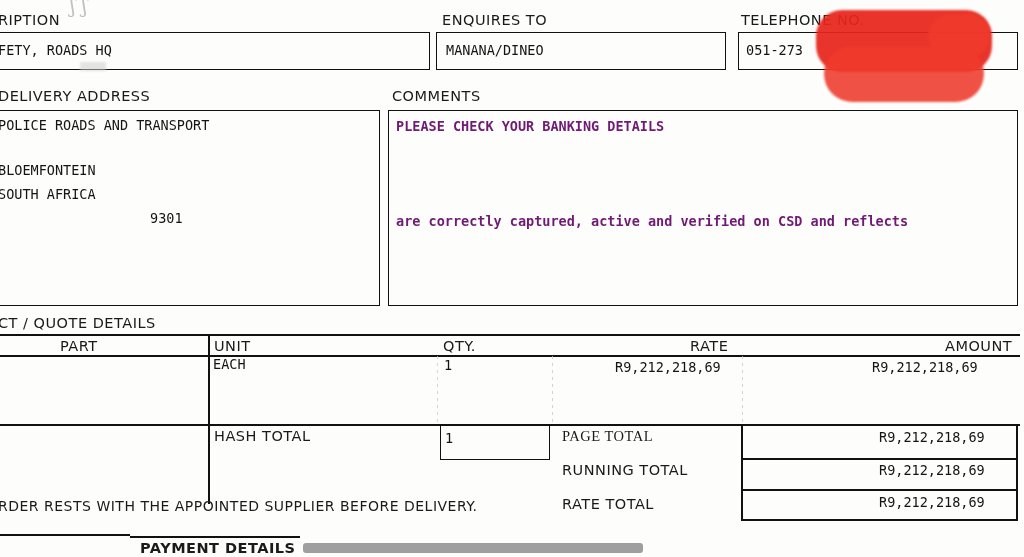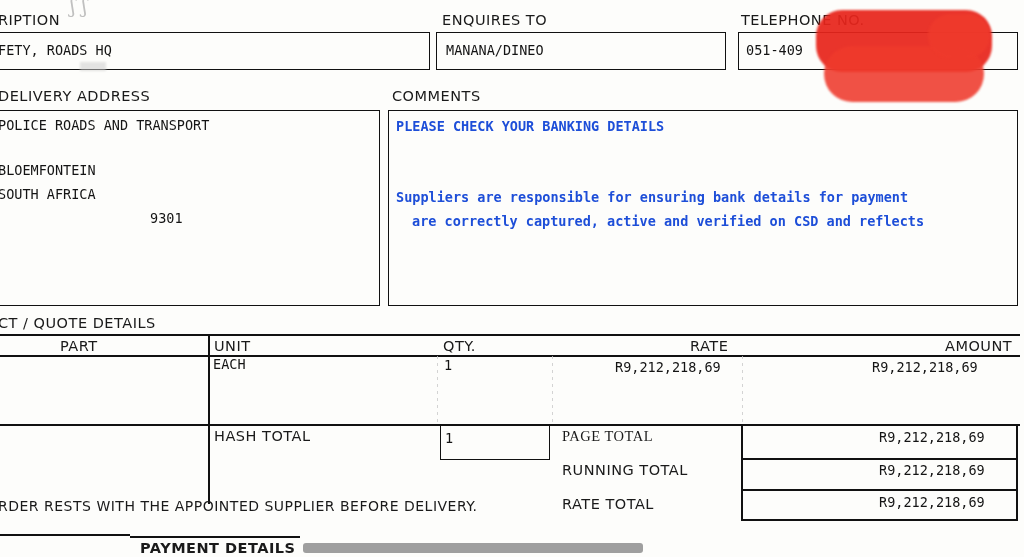--- a/index.html
+++ b/index.html
@@ -40,21 +40,21 @@
   .mono {
     font-family: "DejaVu Sans Mono", monospace;
     font-size: 13.5px;
     color: #141414;
   }
 
   .mono-bold {
     font-family: "DejaVu Sans Mono", monospace;
     font-size: 13.5px;
     font-weight: 700;
-    color: #1d4ed8;
+    color: #701a75;
   }
 
   .box {
     position: absolute;
     border: 1.6px solid #111;
     box-sizing: border-box;
     background: transparent;
   }
 
   .line {
@@ -110,43 +110,42 @@
 
   <div class="box" style="left:-10px; top:32px; width:440px; height:38px;"></div>
   <div class="t mono" style="left:-2px; top:43px;">FETY, ROADS HQ</div>
 
   <div class="t label-sans" style="left:442px; top:12px;">ENQUIRES TO</div>
   <div class="box" style="left:436px; top:32px; width:290px; height:38px;"></div>
   <div class="t mono" style="left:446px; top:43px;">MANANA/DINEO</div>
 
   <div class="t label-sans" style="left:741px; top:12px;">TELEPHONE NO.</div>
   <div class="box" style="left:738px; top:32px; width:280px; height:38px;"></div>
-  <div class="t mono" style="left:746px; top:43px;">051-409</div>
+  <div class="t mono" style="left:746px; top:43px;">051-273</div>
 
   <div class="redaction" style="left:816px; top:10px; width:176px; height:62px;"></div>
   <div class="redaction b2" style="left:824px; top:46px; width:160px; height:56px;"></div>
   <div class="redaction b2" style="left:928px; top:14px; width:62px; height:44px;"></div>
 
   <div class="scan-mark" style="left:70px; top:-6px;">ʃ ʃ</div>
   <div class="smudge" style="left:80px; top:62px; width:26px; height:9px;"></div>
 
   <div class="t label-sans" style="left:-2px; top:88px;">DELIVERY ADDRESS</div>
 
   <div class="box" style="left:-10px; top:110px; width:390px; height:196px;"></div>
   <div class="t mono" style="left:-2px; top:118px;">POLICE ROADS AND TRANSPORT</div>
   <div class="t mono" style="left:-2px; top:163px;">BLOEMFONTEIN</div>
   <div class="t mono" style="left:-2px; top:187px;">SOUTH AFRICA</div>
   <div class="t mono" style="left:150px; top:211px;">9301</div>
 
   <div class="t label-sans" style="left:392px; top:88px;">COMMENTS</div>
 
   <div class="box" style="left:388px; top:110px; width:630px; height:196px;"></div>
   <div class="t mono-bold" style="left:396px; top:119px;">PLEASE CHECK YOUR BANKING DETAILS</div>
-  <div class="t mono-bold" style="left:396px; top:190px;">Suppliers are responsible for ensuring bank details for payment</div>
-  <div class="t mono-bold" style="left:396px; top:214px;margin-left:16px;">are correctly captured, active and verified on CSD and reflects</div>
+  <div class="t mono-bold" style="left:396px; top:214px;">are correctly captured, active and verified on CSD and reflects</div>
 
   <div class="t label-sans" style="left:-2px; top:315px;">CT / QUOTE DETAILS</div>
 
   <div class="line" style="left:-10px; top:334px; width:1030px; height:1.8px;"></div>
   <div class="line" style="left:-10px; top:355px; width:1030px; height:1.8px;"></div>
   <div class="line" style="left:-10px; top:424px; width:1030px; height:1.8px;"></div>
 
   <div class="line" style="left:208px; top:334px; width:1.8px; height:170px;"></div>
 
   <div class="faint-dots" style="left:437px; top:356px; height:68px;"></div>

